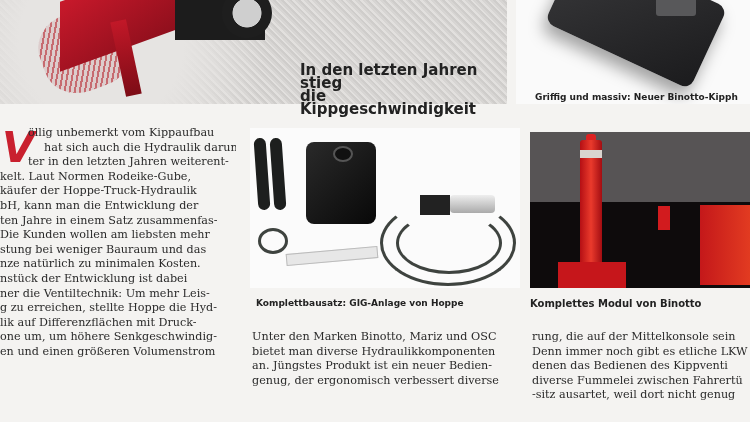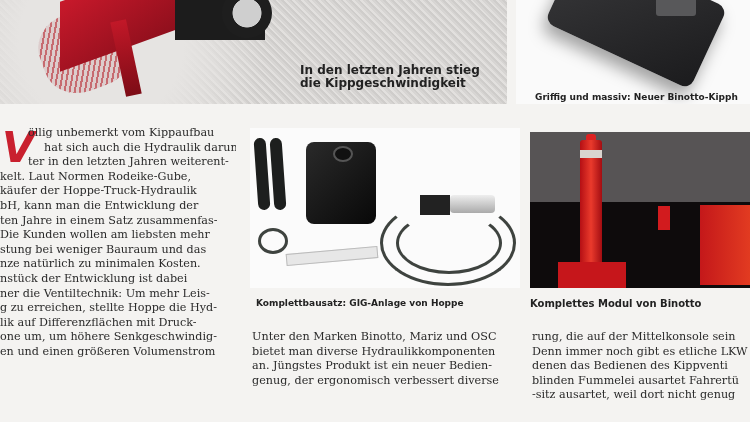--- a/index.html
+++ b/index.html
@@ -8,21 +8,21 @@
   
   .photo-top { left:0; top:0; width:507px; height:104px; overflow:hidden;
     background: radial-gradient(circle at 20% 40%, #e6e4e2 0 20%, transparent 40%),
                 repeating-linear-gradient(45deg, #d7d5d3 0 2px, #cfcdcb 2px 4px, #e2e0de 4px 6px);
   }
   .truck-bed { left:60px; top:-20px; width:120px; height:70px; background:linear-gradient(160deg,#c8192b,#8e0f1c); transform:skewY(-20deg); }
   .truck-tail { left:118px; top:20px; width:16px; height:76px; background:linear-gradient(#c21828,#7d0c16); transform:rotate(-12deg); }
   .spill { left:40px; top:10px; width:90px; height:80px; background:repeating-linear-gradient(120deg,#b9373f 0 2px,#d9c3c3 2px 5px); opacity:.7; transform:rotate(-20deg); border-radius:40%; }
   .chassis { left:175px; top:0; width:90px; height:40px; background:#1c1c1c; }
   .wheel { left:222px; top:-12px; width:50px; height:50px; border-radius:50%; background:radial-gradient(circle,#cfcfcf 0 40%, #1e1e1e 42% 100%); }
-  .caption-top { left:300px; top:64px; font-family:"DejaVu Sans",sans-serif; font-weight:bold; font-size:12px; line-height:13px; color:#222; width:180px; }
+  .caption-top { left:300px; top:64px; font-family:"DejaVu Sans",sans-serif; font-weight:bold; font-size:15px; line-height:13px; color:#222; width:180px; }
   
   .photo-tr { left:516px; top:0; width:234px; height:104px; background:#fafafa; overflow:hidden; }
   .lever { left:40px; top:-30px; width:160px; height:90px; background:linear-gradient(135deg,#3a3a3c,#1b1b1d); border-radius:10px; transform:rotate(25deg); box-shadow:0 10px 16px rgba(0,0,0,.35); }
   .lever-top { left:140px; top:-4px; width:40px; height:20px; background:#58585a; border-radius:3px; }
   .caption-tr { left:535px; top:92px; font-family:"DejaVu Sans",sans-serif; font-weight:bold; font-size:9px; color:#222; white-space:nowrap; }
   
   .col { font-size:11.2px; line-height:14.6px; text-align:justify; }
   .col1 { left:0; top:126px; width:236px; }
   .dropcap { left:2px; top:128px; width:20px; height:40px; color:#c9202e; font-size:42px; font-weight:bold; font-style:italic; line-height:40px; font-family:"DejaVu Sans",sans-serif; }
   .col1 .line { white-space:nowrap; overflow:hidden; }
@@ -116,15 +116,15 @@
   <div class="line">Unter den Marken Binotto, Mariz und OSC</div>
   <div class="line">bietet man diverse Hydraulikkomponenten</div>
   <div class="line">an. Jüngstes Produkt ist ein neuer Bedien-</div>
   <div class="line">genug, der ergonomisch verbessert diverse</div>
 </div>
 
 <div class="abs col col3">
   <div class="line">rung, die auf der Mittelkonsole sein</div>
   <div class="line">Denn immer noch gibt es etliche LKW</div>
   <div class="line">denen das Bedienen des Kippventi</div>
-  <div class="line">blinden Fummelei ausartet Fahrertü</div>
+  <div class="line">diverse Fummelei zwischen Fahrertü</div>
   <div class="line">-sitz ausartet, weil dort nicht genug</div>
 </div>
 
 </body></html>

